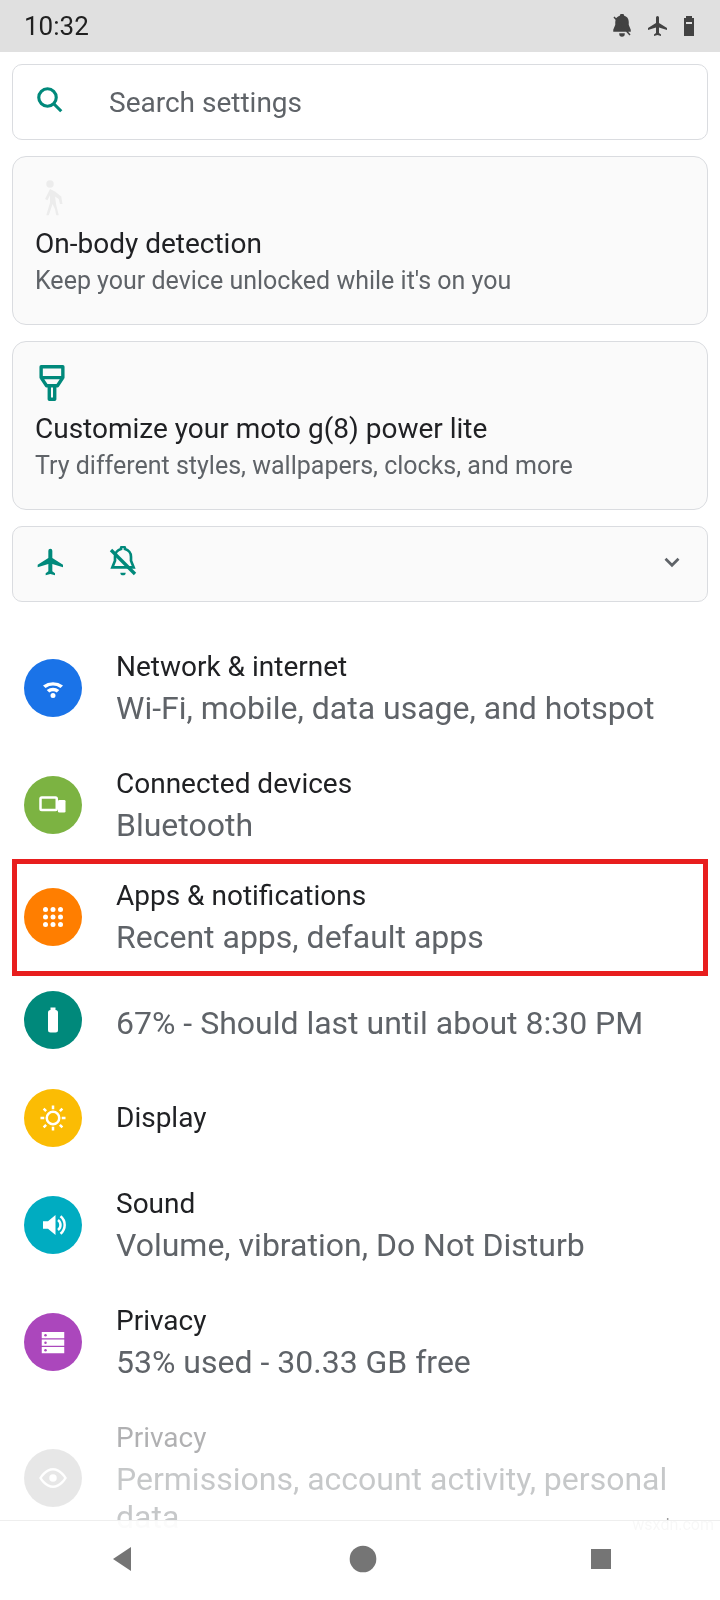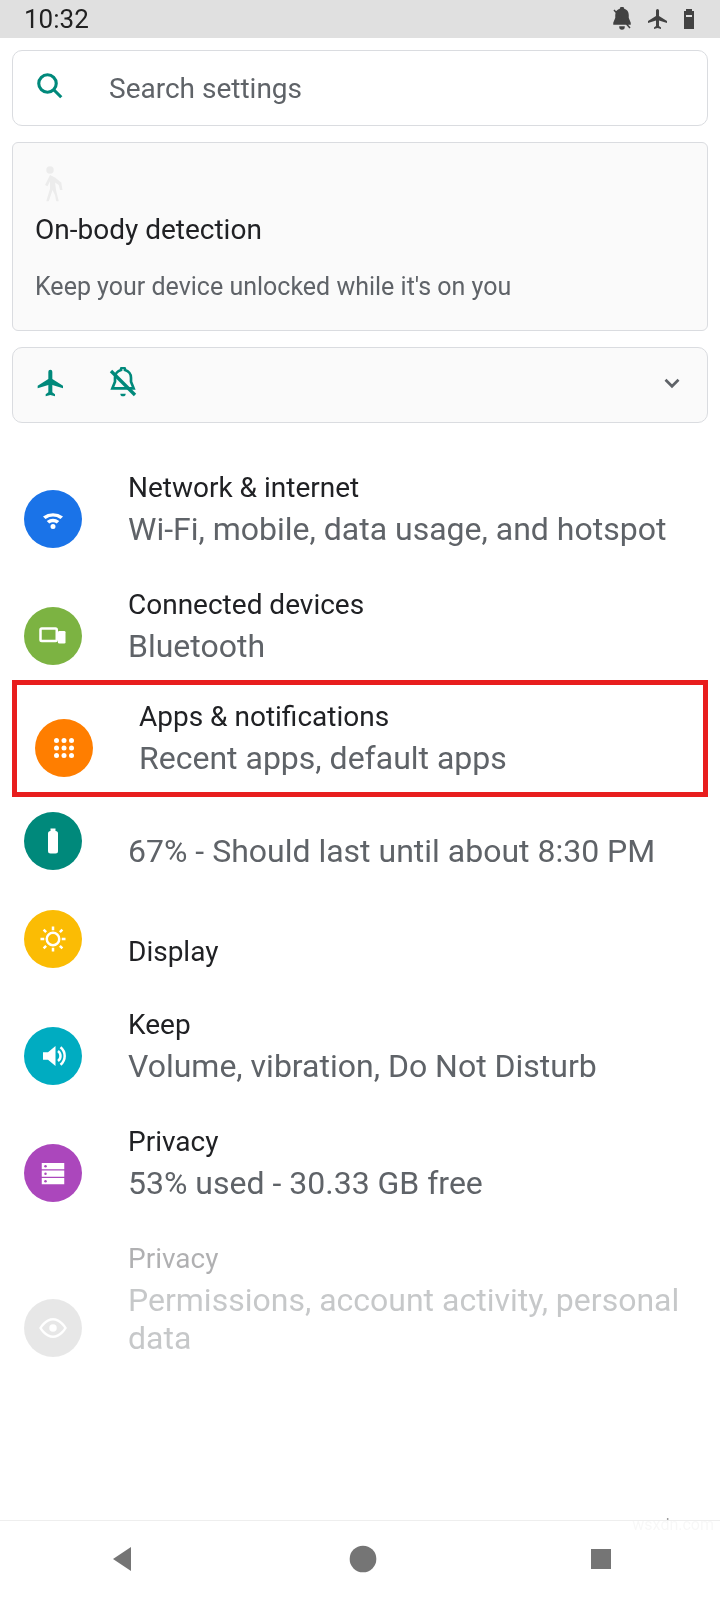--- a/index.html
+++ b/index.html
@@ -5,21 +5,21 @@
   * { margin: 0; padding: 0; box-sizing: border-box; }
   body {
     width: 720px;
     height: 1600px;
     font-family: Roboto, Arial, sans-serif;
     background: #ffffff;
     position: relative;
     overflow: hidden;
   }
   .status-bar {
-    height: 38px;
+    height: 52px;
     background: #e0e0e0;
     display: flex;
     align-items: center;
     justify-content: space-between;
     padding: 0 24px;
     color: #212121;
   }
   .status-time { font-size: 26px; font-weight: 400; }
   .status-icons { display: flex; gap: 12px; align-items: center; }
   .status-icons span { display: inline-flex; }
@@ -37,62 +37,62 @@
     background: #fff;
     margin-bottom: 16px;
   }
   .search-card .placeholder {
     color: #5f6368;
     font-size: 28px;
   }
 
   .promo-card {
     border: 1px solid #dadce0;
-    border-radius: 6px;
+    border-radius: 14px;
     background: #fafafa;
     padding: 22px 22px 26px 22px;
     margin-bottom: 16px;
   }
   .promo-icon { height: 44px; display:flex; align-items:flex-start; }
   .promo-title {
     font-size: 28px;
     color: #202124;
     margin-top: 4px;
   }
   .promo-sub {
     font-size: 25px;
     color: #5f6368;
-    margin-top: 24px;
+    margin-top: 4px;
     line-height: 1.35;
   }
 
   .status-card {
     border: 1px solid #dadce0;
     border-radius: 10px;
     background: #fafafa;
     height: 76px;
     display: flex;
     align-items: center;
     padding: 0 22px;
     gap: 40px;
     margin-bottom: 28px;
   }
   .status-card .spacer { flex: 1; }
 
   .list { padding: 0 12px; }
   .list-item {
     display: flex;
-    align-items: flex-end;
-    gap: 46px;
+    align-items: center;
+    gap: 34px;
     padding: 20px 0;
   }
   .list-item.highlighted {
     border: 5px solid #e81e1e;
     margin: -5px -12px;
-    padding: 15px 18px;
+    padding: 15px 7px;
   }
   .circle {
     width: 58px;
     height: 58px;
     border-radius: 50%;
     display: flex;
     align-items: center;
     justify-content: center;
     flex-shrink: 0;
   }
@@ -172,20 +172,29 @@
     <div class="promo-icon">
       <svg width="30" height="40" viewBox="0 0 24 32">
           <circle cx="12" cy="4" r="3" fill="#ececec"></circle>
           <path d="M12 8l-4 8 2 1 2-4v6l-3 10h2l3-9 2 4 1 5h2l-2-8-1-7 3 2 1 4h2l-1-6-5-4z" fill="#ececec"></path>
         </svg>
     </div>
     <div class="promo-title">On-body detection</div>
     <div class="promo-sub">Keep your device unlocked while it's on you</div>
   </div>
 
+  <div class="promo-card">
+    <div class="promo-icon">
+      <svg width="34" height="38" viewBox="0 0 24 28">
+          <path d="M4 2h16v8H4z M4 10h16l-4 6h-8z M10 16h4v10h-4z" fill="none" stroke="#00897b" stroke-width="2.5" stroke-linejoin="round"></path>
+        </svg>
+    </div>
+    <div class="promo-title">Customize your moto g(8) power lite</div>
+    <div class="promo-sub">Try different styles, wallpapers, clocks, and more</div>
+  </div>
 
   <div class="status-card">
     <span>
       <svg width="32" height="32" viewBox="0 0 24 24">
           <path fill="#00897b" d="M21 16v-2l-8-5V3.5a1.5 1.5 0 0 0-3 0V9l-8 5v2l8-2.5V19l-2 1.5V22l3.5-1 3.5 1v-1.5L13 19v-5.5z"></path>
         </svg>
     </span>
     <span>
       <svg width="32" height="32" viewBox="0 0 24 24">
           <path fill="#00897b" d="M12 22a2 2 0 0 0 2-2h-4a2 2 0 0 0 2 2z"></path>
@@ -273,21 +282,21 @@
     </div>
 
     <div class="list-item">
       <div class="circle c-cyan">
         <svg viewBox="0 0 24 24">
             <path d="M4 9v6h4l6 5V4l-6 5z"></path>
             <path d="M16 8a5 5 0 0 1 0 8M18 5a9 9 0 0 1 0 14" fill="none" stroke="#fff" stroke-width="2"></path>
           </svg>
       </div>
       <div class="li-text">
-        <div class="t1">Keep</div>
+        <div class="t1">Sound</div>
         <div class="t2">Volume, vibration, Do Not Disturb</div>
       </div>
     </div>
 
     <div class="list-item">
       <div class="circle c-purple">
         <svg viewBox="0 0 24 24">
             <rect x="3" y="4" width="18" height="5"></rect>
             <rect x="3" y="10" width="18" height="5"></rect>
             <rect x="3" y="16" width="18" height="5"></rect>

